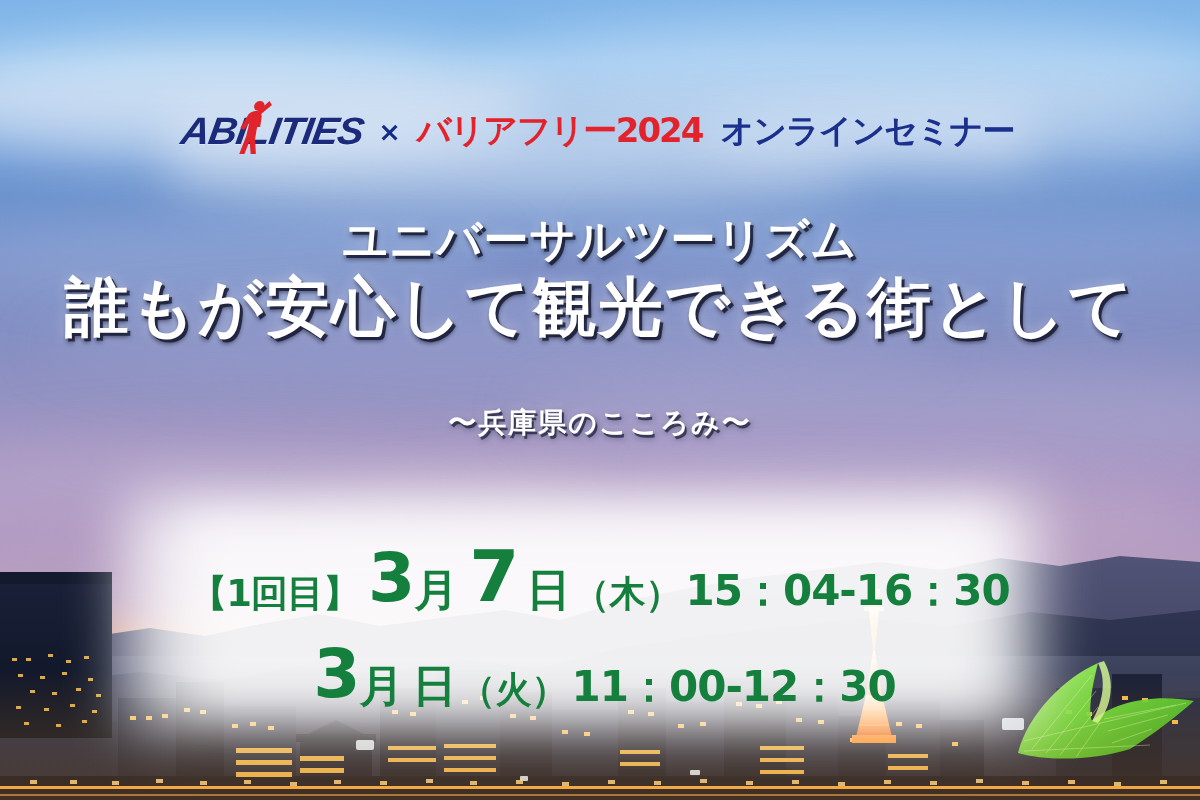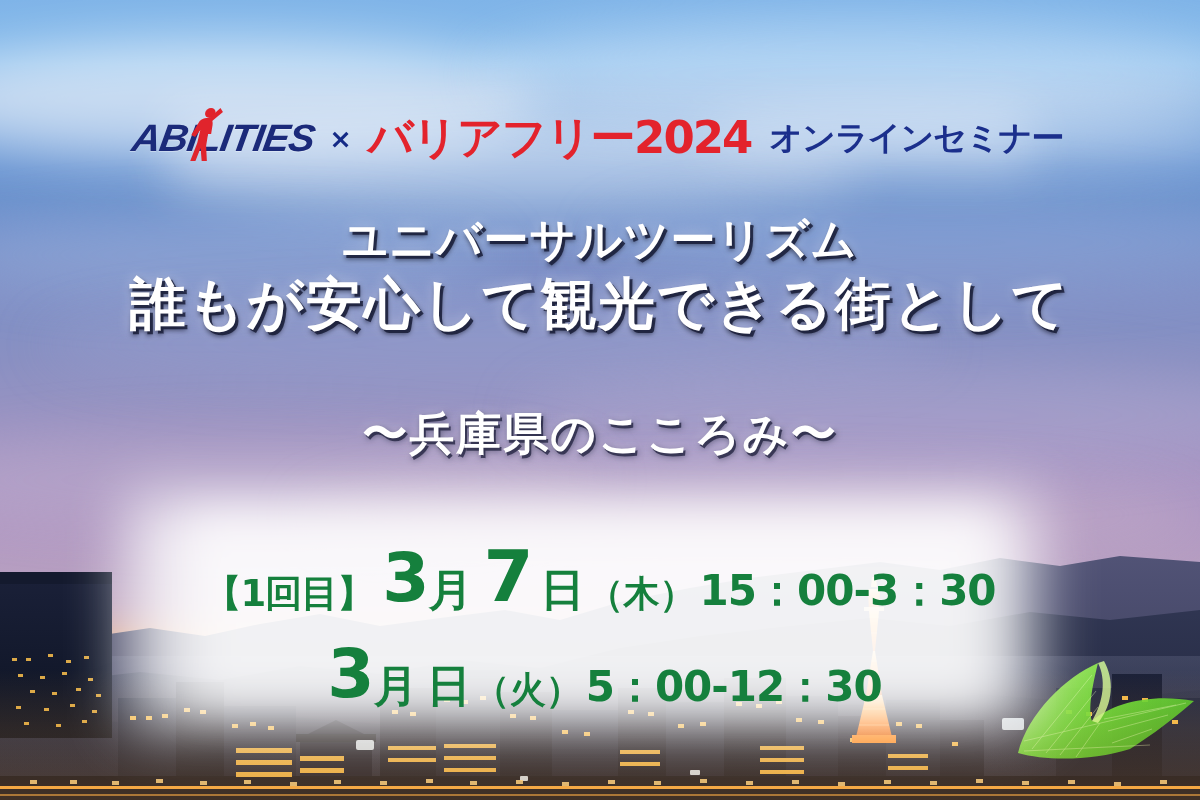--- a/index.html
+++ b/index.html
@@ -151,21 +151,21 @@
     left:56px; top:-13px;
     width:28px; height:56px;
     pointer-events:none;
   }
   .xmark {
     font-size:27px; font-weight:700; color:#142a86;
     padding:0 2px 0 4px;
     font-family:"DejaVu Sans", sans-serif;
   }
   .bf {
-    font-size:45px; font-weight:700; color:#e3232c;
+    font-size:34px; font-weight:700; color:#e3232c;
     letter-spacing:-1.5px;
     font-family:"DejaVu Sans", "Liberation Sans", sans-serif;
   }
   .bf .yr { letter-spacing:-2px; }
   .seminar {
     font-size:33px; font-weight:700; color:#1b2f8c;
     letter-spacing:-1px; margin-left:4px;
     font-family:"DejaVu Sans", "Liberation Sans", sans-serif;
   }
 
@@ -177,26 +177,26 @@
     font-weight:700;
     font-family:"DejaVu Sans", "Liberation Sans", sans-serif;
     text-shadow:
       3px 3px 0 rgba(18,22,48,.78),
       2px 4px 5px rgba(10,14,36,.65),
       0 0 14px rgba(255,255,255,.35);
     letter-spacing:1px;
     line-height:1.06;
   }
   .hl1 { font-size:45px; }
-  .hl2 { font-size:56px; margin-top:10px; letter-spacing:2px; }
+  .hl2 { font-size:64px; margin-top:10px; letter-spacing:2px; }
   .sub {
     position:absolute; left:0; right:0; top:404px;
     text-align:center;
     color:#ffffff;
-    font-size:45px;
+    font-size:28px;
     font-weight:700;
     letter-spacing:2px;
     font-family:"DejaVu Sans", "Liberation Sans", sans-serif;
     text-shadow:
       2px 3px 0 rgba(24,26,54,.70),
       2px 3px 6px rgba(12,16,40,.55),
       0 0 12px rgba(255,255,255,.30);
   }
 
   
@@ -519,26 +519,26 @@
 
     <div class="dates">
 
       <div class="date-row">
         <span class="dr-idx">【1回目】</span>
         <span class="dr-mon">3</span>
         <span class="dr-monk">月</span>
         <span class="dr-day">7</span>
         <span class="dr-dayk">日</span>
         <span class="dr-dow">（木）</span>
-        <span class="dr-time">15：00-3：30</span>
+        <span class="dr-time">15：04-16：30</span>
       </div>
 
       <div class="date-row">
         <span class="dr-mon">3</span>
         <span class="dr-monk">月</span>
         <span class="dr-dayk">日</span>
         <span class="dr-dow">（火）</span>
-        <span class="dr-time">5：00-12：30</span>
+        <span class="dr-time">11：00-12：30</span>
       </div>
 
     </div>
   </div>
 </div>
 
 </body></html>

